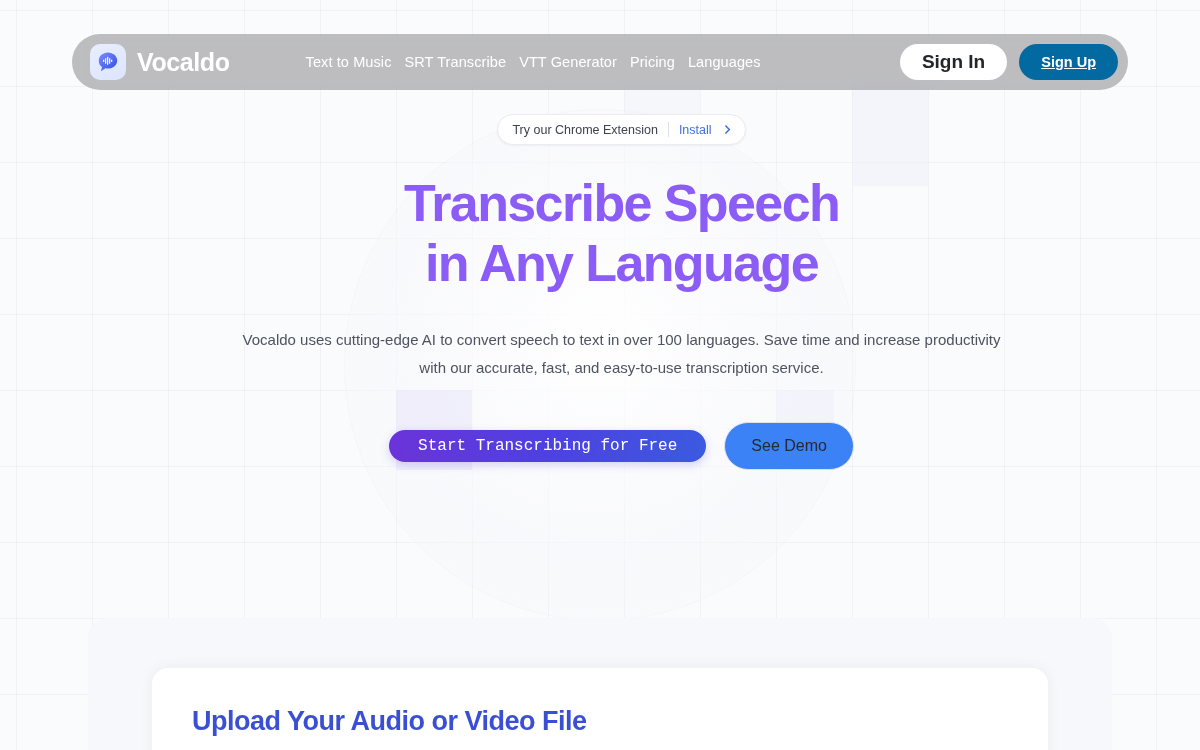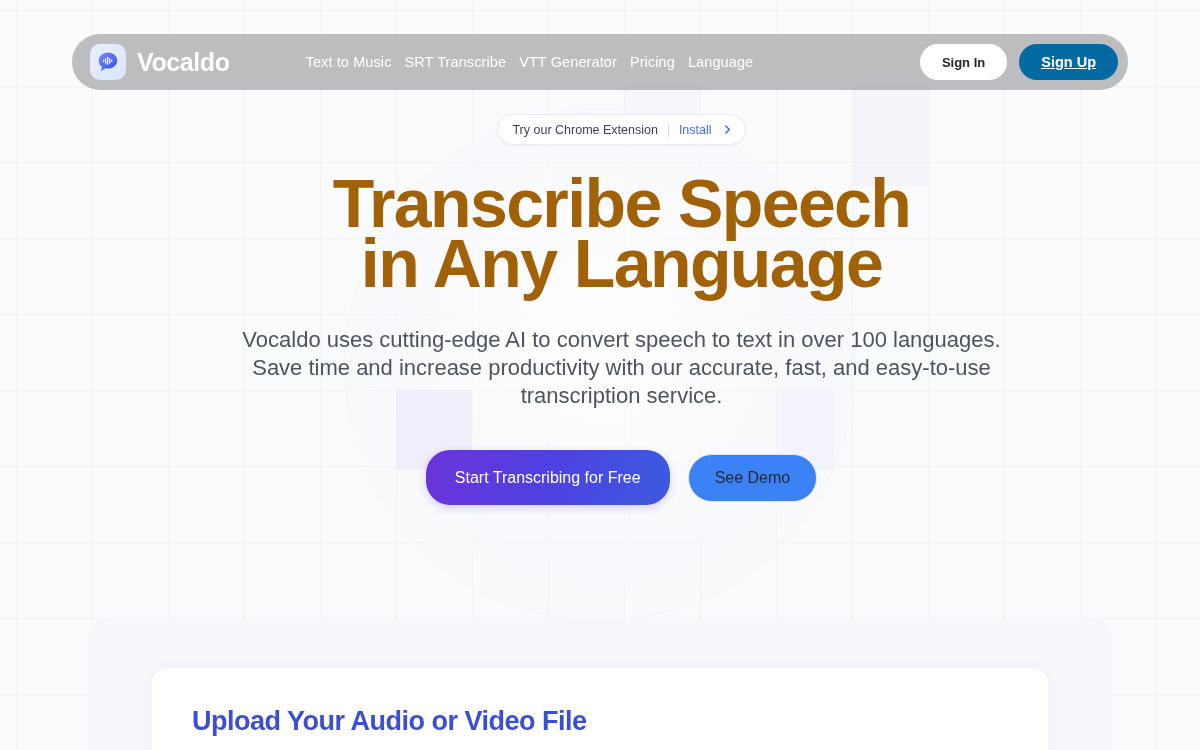--- a/index.html
+++ b/index.html
@@ -120,21 +120,21 @@
     gap: 12px;
   }
 
   .btn-signin {
     height: 36px;
     padding: 0 22px;
     border-radius: 18px;
     border: none;
     background: #ffffff;
     color: #24262b;
-    font-size: 13px;
+    font-size: 19px;
     font-weight: 600;
     font-family: inherit;
     cursor: pointer;
   }
 
   .btn-signup {
     height: 36px;
     padding: 0 22px;
     border-radius: 18px;
     border: none;
@@ -186,52 +186,52 @@
   }
 
   .ext-chev {
     color: #3f6fe0;
     display: flex;
     align-items: center;
   }
 
   .headline {
     margin-top: 28px;
-    font-size: 68px;
+    font-size: 52px;
     line-height: 60px;
     font-weight: 800;
-    color: #a16207;
+    color: #8b5cf6;
     letter-spacing: -1.6px;
   }
 
   .subtitle {
     margin: 33px auto 0;
     width: 775px;
-    font-size: 22px;
+    font-size: 15px;
     line-height: 28px;
     color: #4e5360;
   }
 
   .cta-row {
     margin-top: 40px;
     display: flex;
     align-items: center;
     justify-content: center;
     gap: 18px;
   }
 
   .btn-primary {
-    height: 55px;
+    height: 32px;
     padding: 0 29px;
     border-radius: 24px;
     border: none;
     background: linear-gradient(100deg, #6b33d9 0%, #4f40e0 48%, #3b5ae0 100%);
     color: #ffffff;
     font-size: 16px;
-    font-family: Liberation Sans, sans-serif;
+    font-family: Liberation Mono, monospace;
     cursor: pointer;
     box-shadow: 0 3px 10px rgba(80,60,210,0.22);
   }
 
   .btn-secondary {
     height: 48px;
     padding: 0 26px;
     border-radius: 24px;
     background: #3b82f6;
     border: 1px solid #e2e2e9;
@@ -302,21 +302,21 @@
       </svg>
     </span>
     <span class="brand-name">Vocaldo</span>
   </div>
 
   <div class="nav-links">
     <span class="nav-link">Text to Music</span>
     <span class="nav-link">SRT Transcribe</span>
     <span class="nav-link">VTT Generator</span>
     <span class="nav-link">Pricing</span>
-    <span class="nav-link">Language</span>
+    <span class="nav-link">Languages</span>
   </div>
 
   <div class="nav-actions">
     <button class="btn-signin">Sign In</button>
     <button class="btn-signup">Sign Up</button>
   </div>
 
 </nav>
 
 <section class="hero">

